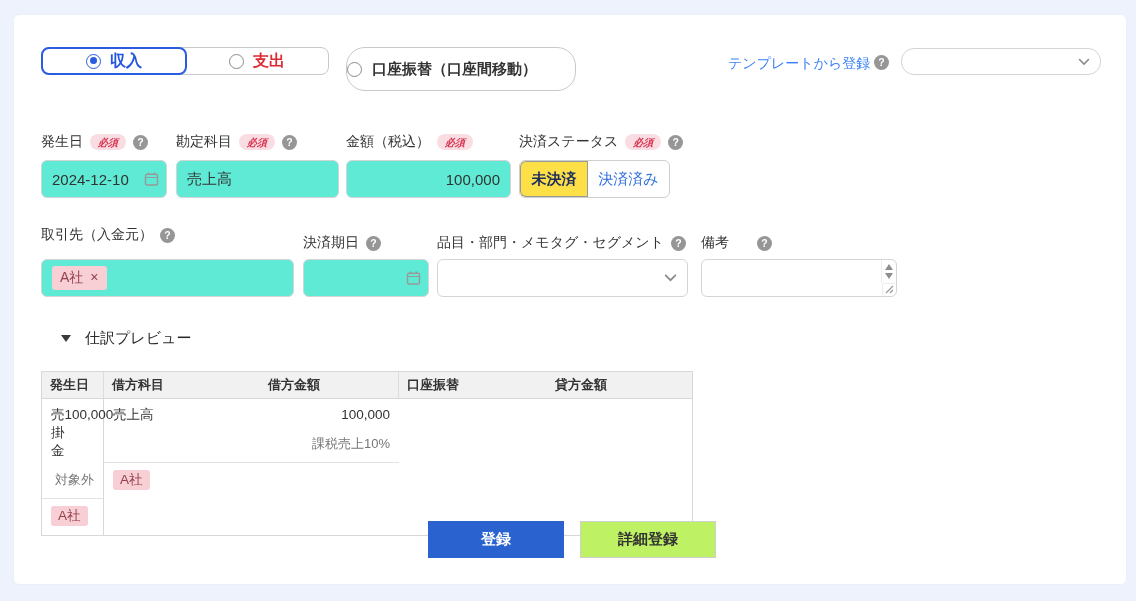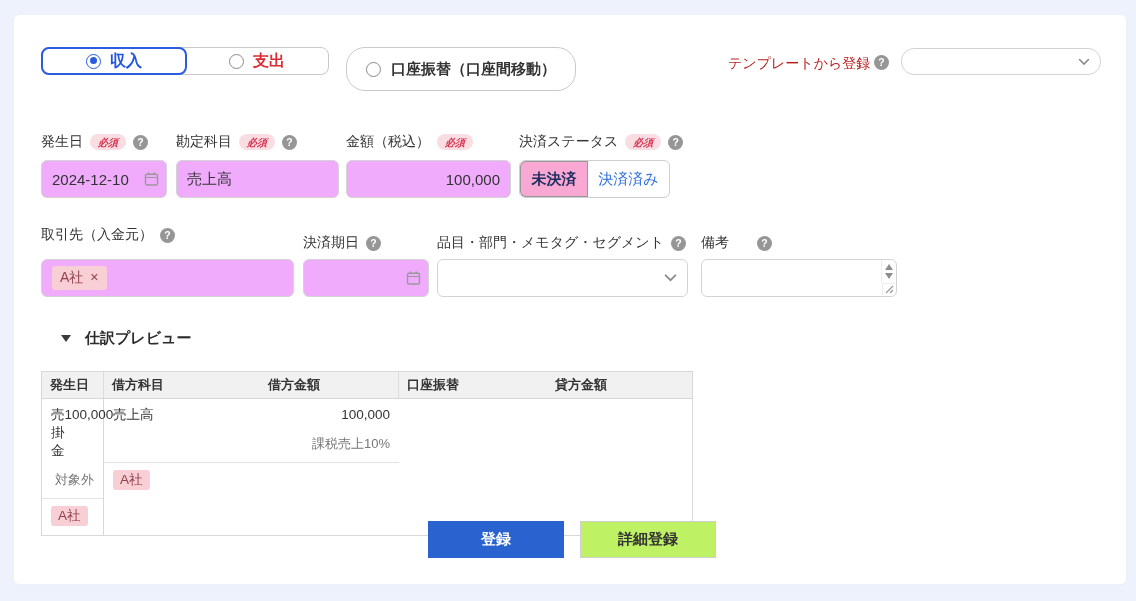--- a/index.html
+++ b/index.html
@@ -23,83 +23,83 @@
   }
   .seg { display:flex; align-items:center; justify-content:center; gap:9px;
     font-size:16px; font-weight:bold; cursor:pointer; }
   .seg-income {
     flex:0 0 146px; margin:-1px; border:2px solid #2b5ce0; border-radius:8px;
     color:#2456dd; background:#fff; z-index:2;
   }
   .seg-expense { flex:1; color:#dd2b33; }
   .type-transfer {
     position:absolute; left:332px; top:32px; height:44px; width:230px;
-    display:flex; align-items:center; justify-content:center; gap:10px;
+    display:flex; align-items:center; justify-content:flex-start; gap:10px;
     border:1px solid #c9c9c9; border-radius:19px; background:#fff;
     font-size:15px; font-weight:bold; color:#333; cursor:pointer;
   }
   .radio-on { width:15px; height:15px; border:1.5px solid #2b5ce0; border-radius:50%; position:relative; flex:0 0 15px; }
   .radio-on::after { content:""; position:absolute; left:2.5px; top:2.5px; width:7px; height:7px; border-radius:50%; background:#2b5ce0; }
   .radio-off { width:15px; height:15px; border:1.5px solid #8a8a8a; border-radius:50%; flex:0 0 15px; background:#fff; }
   
-  .template-label { position:absolute; left:714px; top:40px; font-size:14px; color:#b91c1c; }
+  .template-label { position:absolute; left:714px; top:40px; font-size:14px; color:#3b82f6; }
   .help {
     display:inline-block; width:15px; height:15px; border-radius:50%;
     background:#969696; color:#fff; font-size:10.5px; font-weight:bold;
     text-align:center; line-height:15px; vertical-align:middle; cursor:pointer;
   }
   .help-template { position:absolute; left:860px; top:40px; }
   .template-select {
     position:absolute; left:887px; top:33px; width:200px; height:27px;
     border:1px solid #d4d4d4; border-radius:13px; background:#fff; cursor:pointer;
   }
   .chev { position:absolute; right:10px; top:50%; transform:translateY(-50%); }
   
   .flabel { position:absolute; display:flex; align-items:center; gap:7px; font-size:14px; color:#333; white-space:nowrap; }
   .req {
     font-size:10px; font-weight:bold; font-style:italic; color:#d6334f;
     background:#fadde3; border-radius:9px; padding:1.5px 8px; line-height:1.3;
   }
   
   .inp {
-    border:1px solid #d4d4d4; border-radius:6px; background:#f0abfc;
+    border:1px solid #d4d4d4; border-radius:6px; background:#5eead4;
     font-size:15px; color:#333; font-family:inherit; padding:0 10px; outline:none;
   }
   .wrap { position:absolute; }
   .wrap .inp { width:100%; height:100%; }
   .cal-ico { position:absolute; right:8px; top:50%; transform:translateY(-50%); line-height:0; cursor:pointer; }
   .amount { text-align:right; }
   
   .status-toggle {
     position:absolute; left:505px; top:145px; height:38px;
     display:flex; border:1px solid #cfcfcf; border-radius:6px; background:#fff; overflow:hidden;
   }
   .st-seg { display:flex; align-items:center; justify-content:center; font-size:15px; cursor:pointer; }
-  .st-on { width:68px; background:#f9a8d4; box-shadow:inset 0 0 0 1px #999; border-radius:6px 0 0 6px; font-weight:bold; color:#1c2c5e; }
+  .st-on { width:68px; background:#fde047; box-shadow:inset 0 0 0 1px #999; border-radius:6px 0 0 6px; font-weight:bold; color:#1c2c5e; }
   .st-off { width:81px; color:#2e6fdc; }
   
   .chip {
     display:inline-flex; align-items:center; gap:7px;
     background:#f7cfd5; color:#93414c; font-size:14px;
     border-radius:3px; padding:2px 8px; line-height:1.4;
   }
   .chip .x { cursor:pointer; font-size:14px; }
   .select-box { border:1px solid #d4d4d4; border-radius:6px; background:#fff; cursor:pointer; }
   
   .note-box { border:1px solid #d4d4d4; border-radius:6px; background:#fff; overflow:hidden; }
   .note-scroll { position:absolute; right:0; top:0; bottom:13px; width:15px; border-left:1px solid #ededed;
     display:flex; flex-direction:column; align-items:center; justify-content:flex-start; padding-top:4px; gap:3px; }
   .tri-up { width:0; height:0; border-left:4.5px solid transparent; border-right:4.5px solid transparent; border-bottom:6px solid #8d8d8d; }
   .tri-down { width:0; height:0; border-left:4.5px solid transparent; border-right:4.5px solid transparent; border-top:6px solid #8d8d8d; }
   .note-grip { position:absolute; right:1px; bottom:1px; width:13px; height:12px; border-left:1px solid #ededed; border-top:1px solid #ededed; }
   .note-grip svg { position:absolute; right:1px; bottom:1px; }
   
   .preview-head { position:absolute; left:47px; top:314px; display:flex; align-items:center; gap:14px; cursor:pointer; }
   .caret-down { width:0; height:0; border-left:5.5px solid transparent; border-right:5.5px solid transparent; border-top:7px solid #3a3a3a; }
-  .preview-title { font-size:15px; font-weight:bold; color:#2b2b2b; }
+  .preview-title { font-size:15px; font-weight:normal; color:#2b2b2b; }
   .jp-table { position:absolute; left:27px; top:356px; width:652px; border:1px solid #d8d8d8; background:#fff; font-size:13px; }
   .jp-thead { display:grid; grid-template-columns:62px 156px 139px 148px 147px; background:#f1f1f1; border-bottom:1px solid #d8d8d8; }
   .jp-th { font-weight:bold; color:#333; padding:0 8px; line-height:26px; height:26px; white-space:nowrap; }
   .jp-th.sep { border-right:1px solid #dcdcdc; }
   .jp-tbody { display:grid; grid-template-columns:62px 295px 295px; }
   .date-cell { border-right:1px solid #d8d8d8; padding:7px 4px 0; text-align:center; color:#333; }
   .grp { position:relative; }
   .grp.debit { border-right:1px solid #d8d8d8; }
   .ln1 { display:flex; justify-content:space-between; align-items:baseline; padding:7px 9px 3px; font-size:13.5px; }
   .ln2 { text-align:right; color:#777; padding:8px 9px 9px; font-size:13px; }

